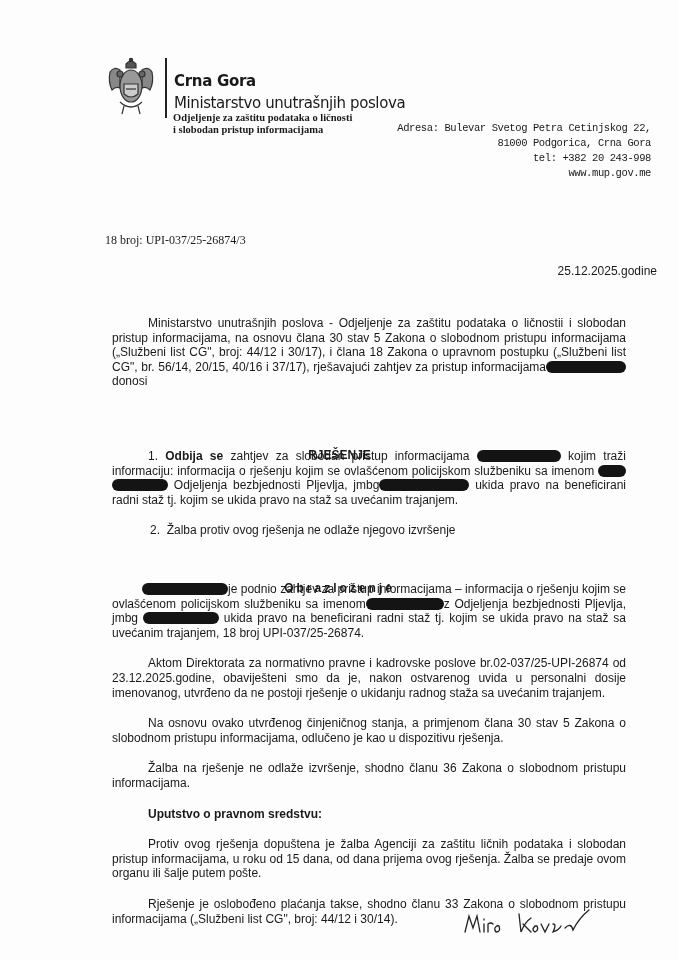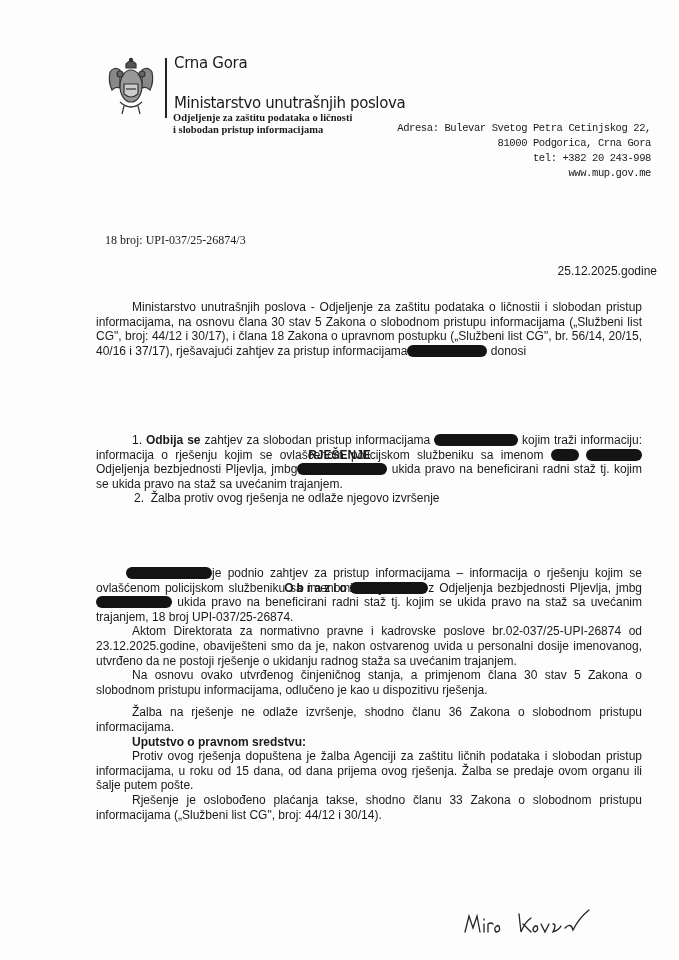--- a/index.html
+++ b/index.html
@@ -3,31 +3,31 @@
 <meta charset="utf-8">
 <style>
   html, body { margin:0; padding:0; background:#ffffff; }
   body { width:679px; height:960px; position:relative; overflow:hidden;
          font-family:"Liberation Sans", sans-serif; color:#1a1a1a; }
   .page { position:absolute; left:0; top:0; width:679px; height:960px; background:#fdfdfd; }
 
   
   .crest { position:absolute; left:106px; top:56px; width:50px; height:64px; }
   .vbar { position:absolute; left:165px; top:58px; width:2px; height:60px; background:#222; }
-  .org-country { position:absolute; left:174px; top:54px; font-size:15px; font-family:"DejaVu Sans", sans-serif; font-weight:400; letter-spacing:-0.3px; }
+  .org-country { position:absolute; left:174px; top:72px; font-size:15px; font-family:"DejaVu Sans", sans-serif; font-weight:700; letter-spacing:-0.3px; }
   .org-ministry { position:absolute; left:174px; top:94px; font-size:15px; font-family:"DejaVu Sans", sans-serif; letter-spacing:-0.4px; }
   .org-dept { position:absolute; left:173px; top:112px; font-size:10.5px; font-family:"Liberation Serif", serif; font-weight:bold; line-height:12px; }
 
   .addr { position:absolute; right:28px; top:121px; text-align:right; font-size:10.5px; line-height:15px; font-family:Liberation Mono, monospace; letter-spacing:-0.4px; }
 
   .refno { position:absolute; left:105px; top:233px; font-size:12px;font-family:Liberation Serif, serif; }
   .date { position:absolute; right:22px; top:264px; font-size:12px; }
 
   .body { position:absolute; left:96px; width:546px; font-size:12px; line-height:14.6px; text-align:justify; }
-  .p { margin:0; }
+  .p { margin:16px; }
   .indent { text-indent:36px; }
   .heading { position:absolute; left:0; width:679px; text-align:center; font-size:12px; font-weight:bold;margin-top:43px; }
   .heading.spaced { letter-spacing:3px; }
 
   .redact { display:inline-block; background:#141414; height:12px; border-radius:6px; vertical-align:-2px; }
 
   .sig-title { position:absolute; left:468px; top:878px; font-size:12px; font-weight:bold; text-align:center; line-height:14px; }
   .signature { position:absolute; left:461px; top:906px; }
 </style>
 </head>

